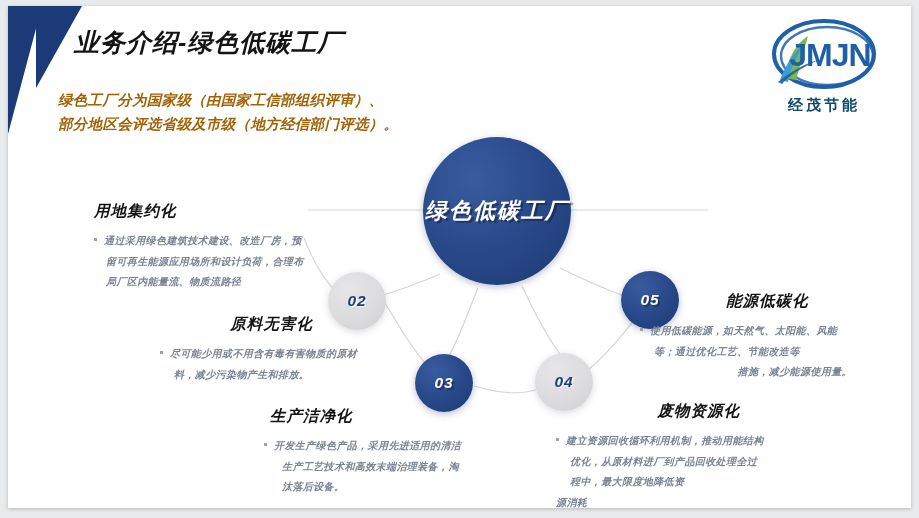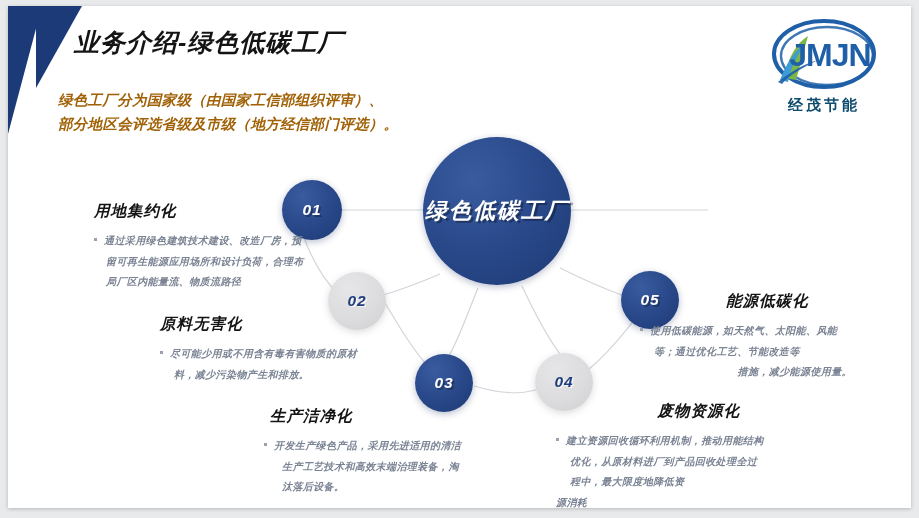--- a/index.html
+++ b/index.html
@@ -108,21 +108,21 @@
   }
   .b-body .bullet{
     display:inline-block;width:3px;height:3px;background:#9aa2b0;
     vertical-align:3px;margin-right:7px;
   }
   
   #blk-01{left:86px;top:195px;width:215px;}
   #blk-01 .b-title{}
   #blk-01 .b-body{padding-left:12px;text-indent:-12px;}
   #blk-02{left:152px;top:308px;width:215px;}
-  #blk-02 .b-title{}
+  #blk-02 .b-title{margin-left:8px;text-align:center;}
   #blk-02 .b-body{padding-left:14px;text-indent:-14px;}
   #blk-03{left:256px;top:400px;width:205px;}
   #blk-03 .b-title{margin-left:6px;}
   #blk-03 .b-body{padding-left:18px;text-indent:-18px;}
   #blk-04{left:548px;top:395px;width:208px;text-align:right;}
   #blk-04 .b-title{margin-right:24px;}
   #blk-04 .b-body{padding-left:14px;text-indent:-14px;text-align:left;}
   #blk-05{left:632px;top:285px;width:212px;}
   #blk-05 .b-title{margin-left:86px;}
   #blk-05 .b-body{padding-left:14px;text-indent:-14px;}
@@ -166,23 +166,20 @@
       <path d="M432 268 C404 280 386 286 372 290"></path>
       <path d="M470 282 C460 306 452 330 442 348"></path>
       <path d="M514 280 C528 310 540 332 552 348"></path>
       <path d="M552 262 C580 276 600 284 616 290"></path>
     </g>
   </svg>
 
   <div class="node dark" id="node-center">
     <span>绿色低碳工厂</span>
   </div>
-  <div class="node dark" id="node-01">
-    <span>01</span>
-  </div>
   <div class="node light" id="node-02">
     <span>02</span>
   </div>
   <div class="node dark" id="node-03">
     <span>03</span>
   </div>
   <div class="node light" id="node-04">
     <span>04</span>
   </div>
   <div class="node dark" id="node-05">

